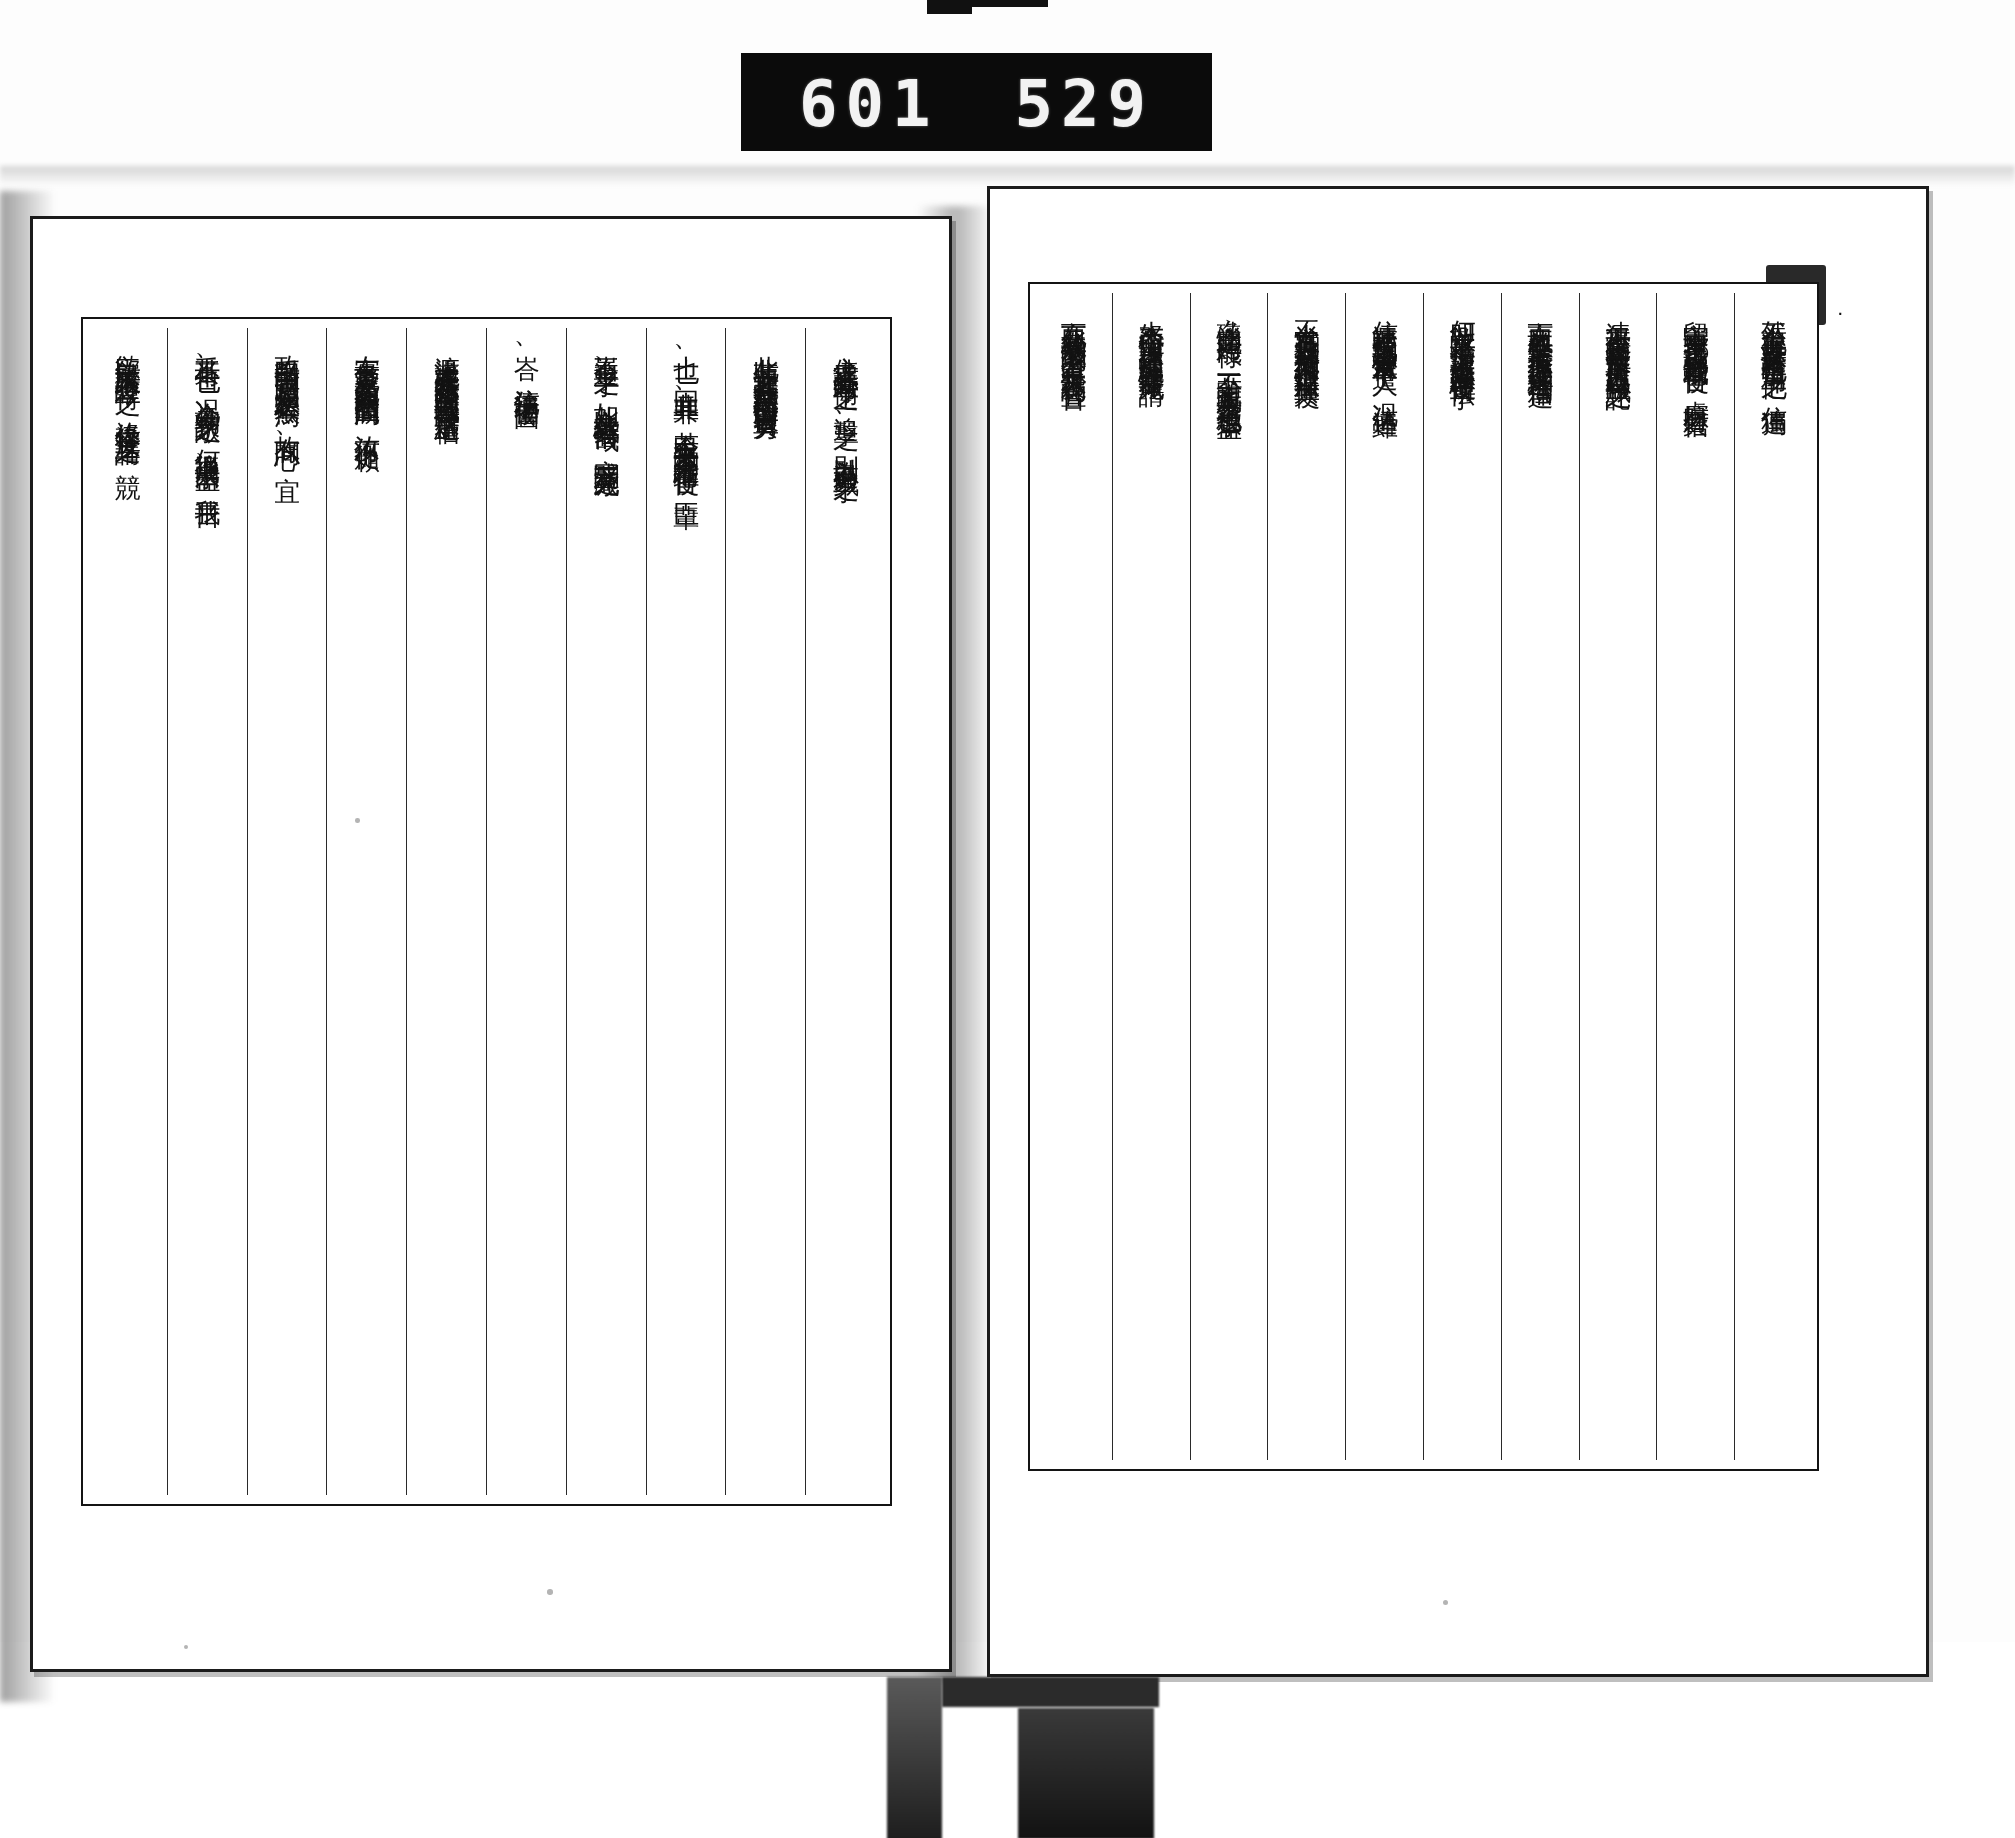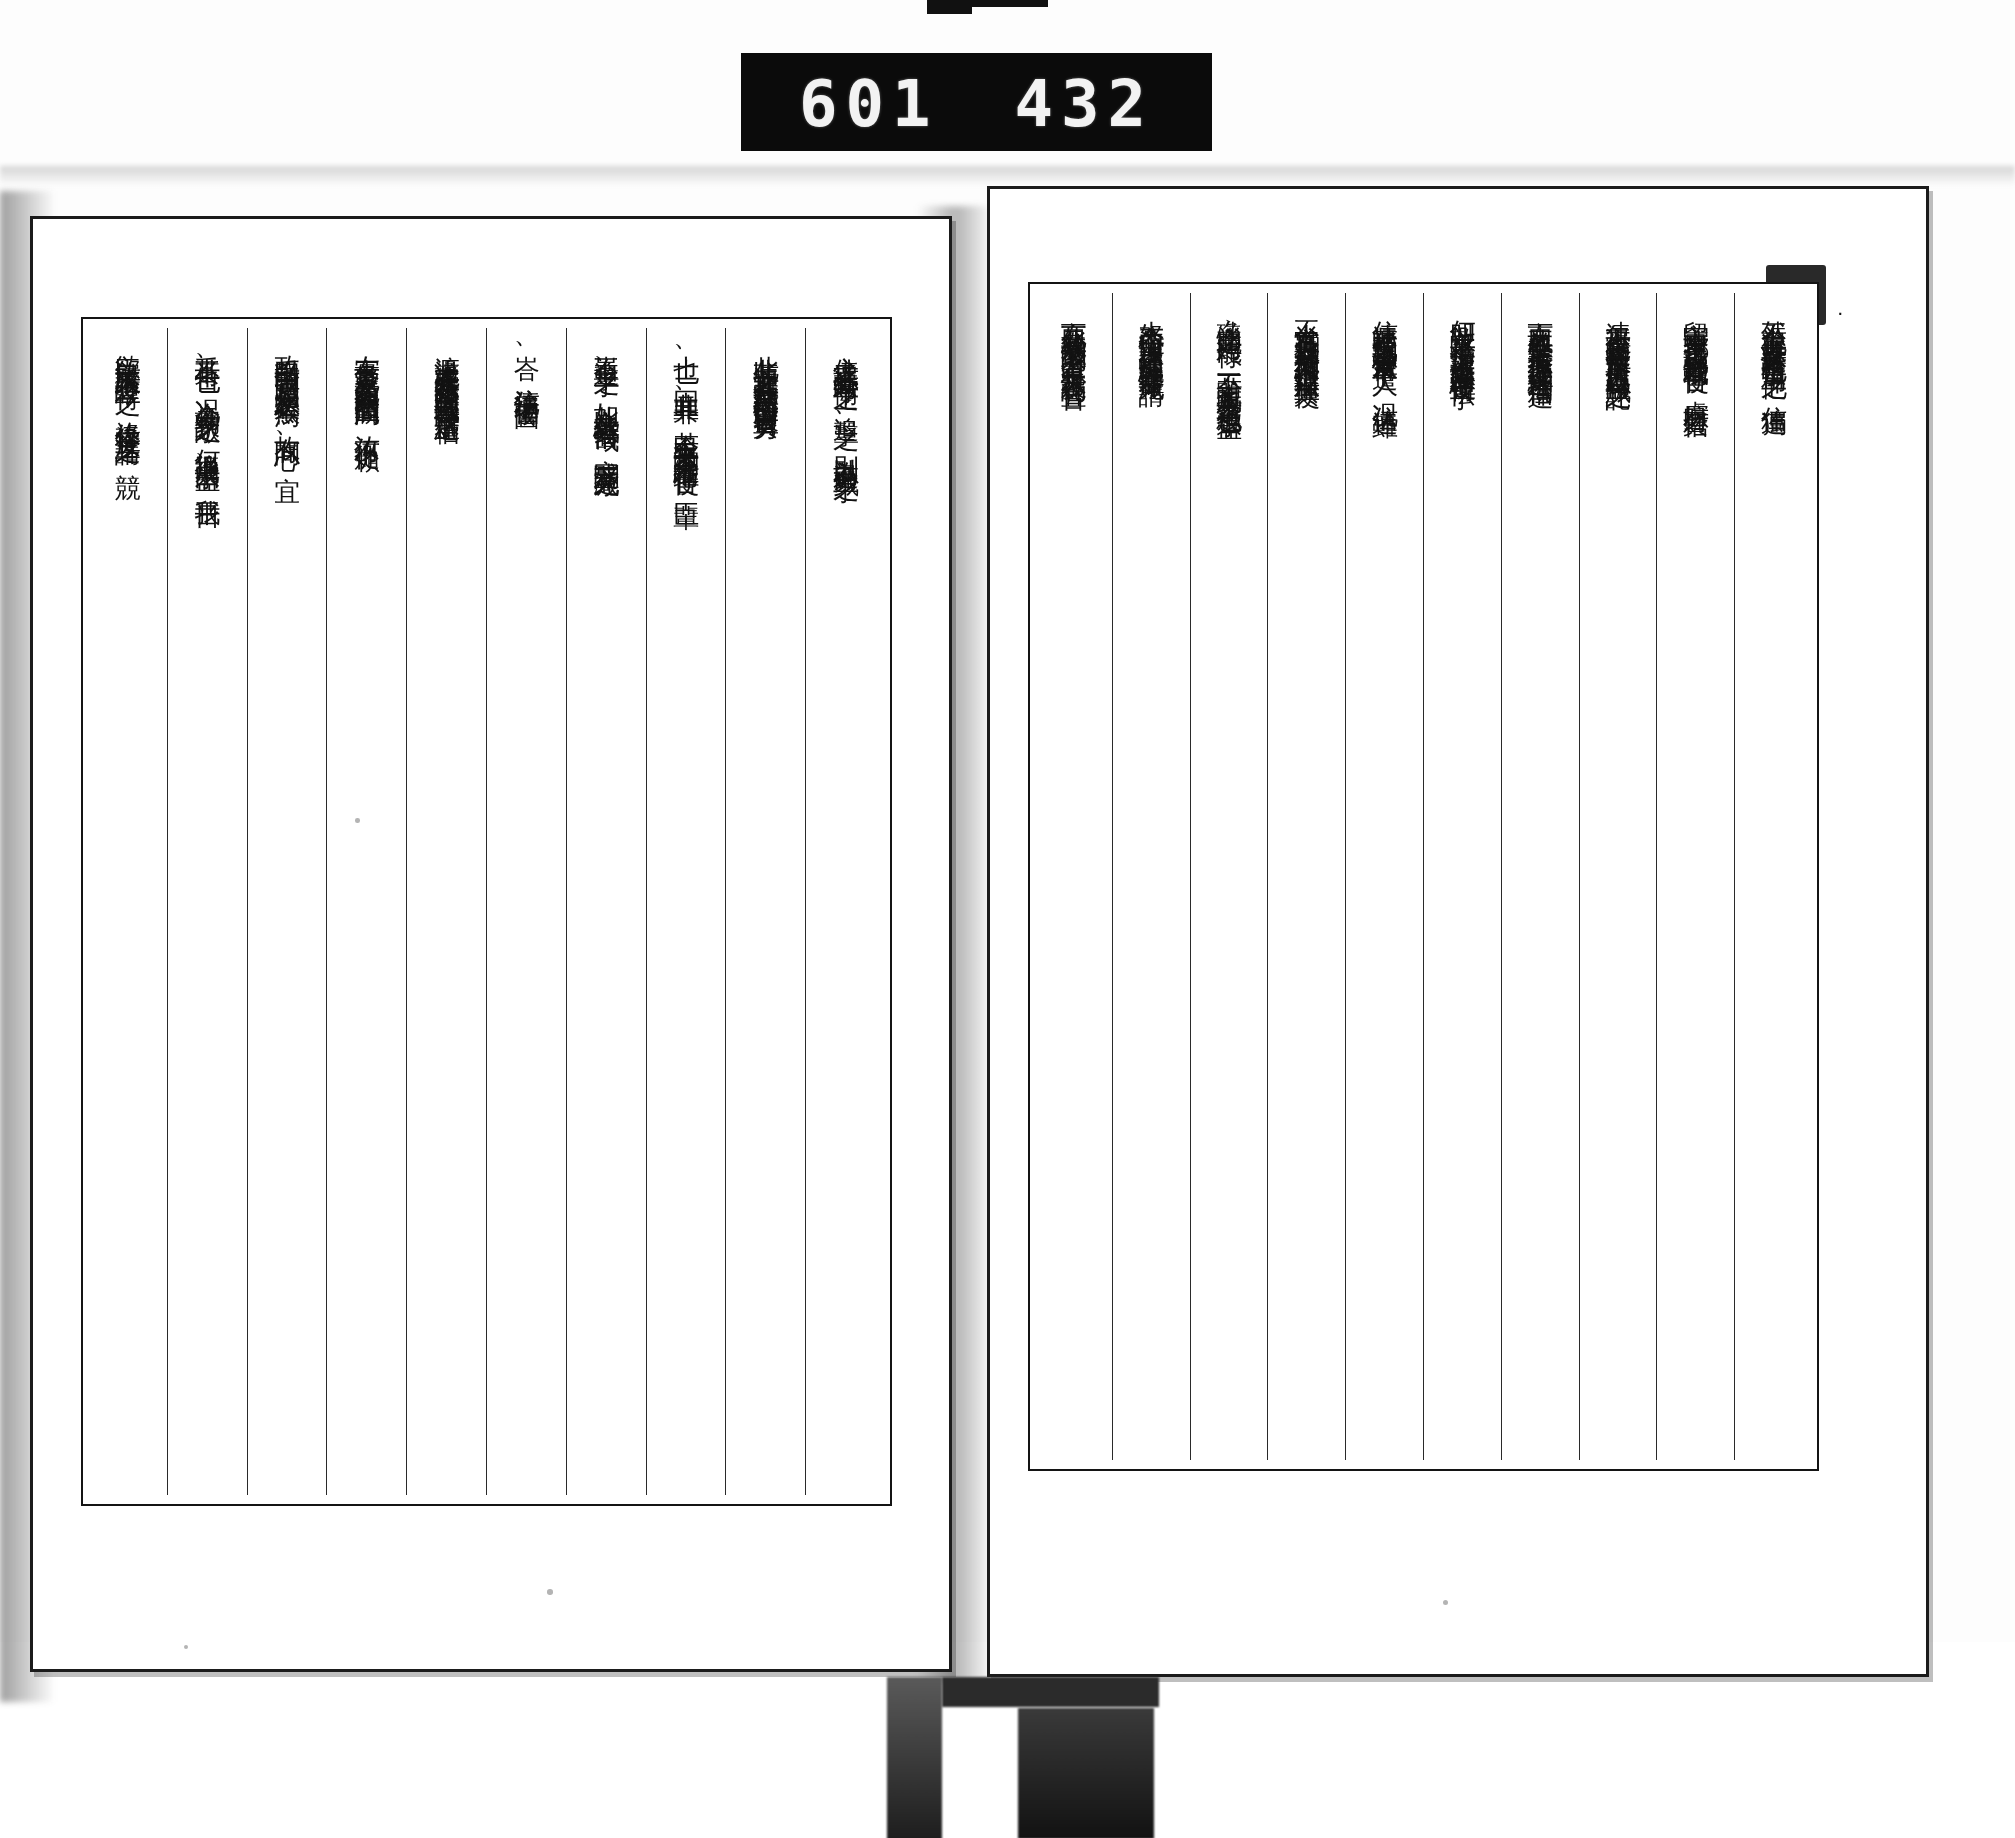--- a/index.html
+++ b/index.html
@@ -252,21 +252,21 @@
 
   <div class="scan-edge-top"></div>
   <div class="scan-edge-left"></div>
 
   <div class="reg-mark" id="reg-top-1"></div>
   <div class="reg-mark" id="reg-top-2"></div>
 
   <div id="counter-bar">
     <div class="digits">
       <span>601</span>
-      <span>432</span>
+      <span>529</span>
     </div>
   </div>
 
   <div id="book">
 
     <div id="gutter"></div>
 
     <div class="leaf" id="leaf-left">
 
       <div id="spine-title">

